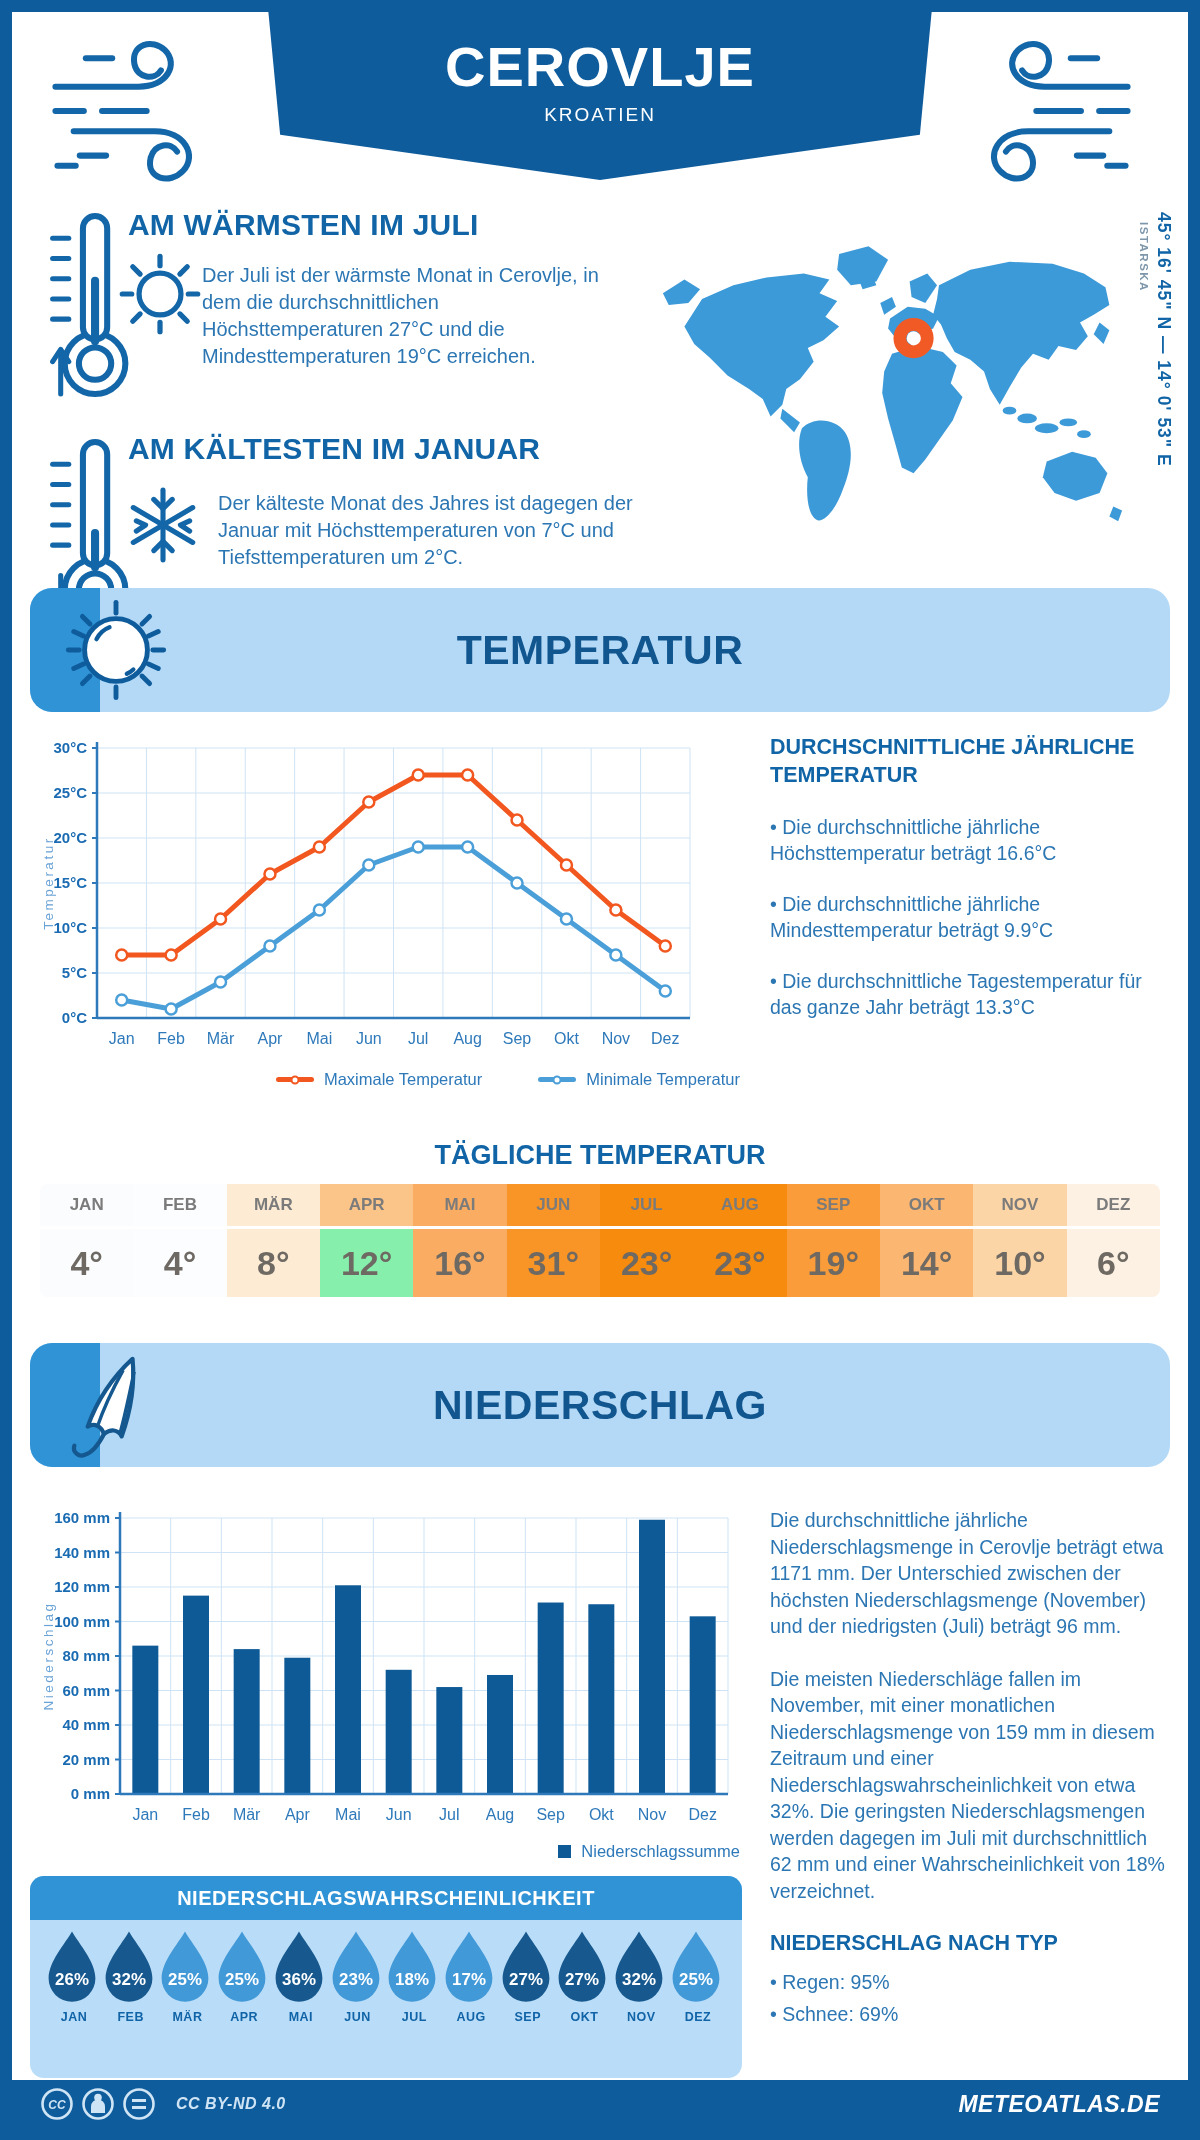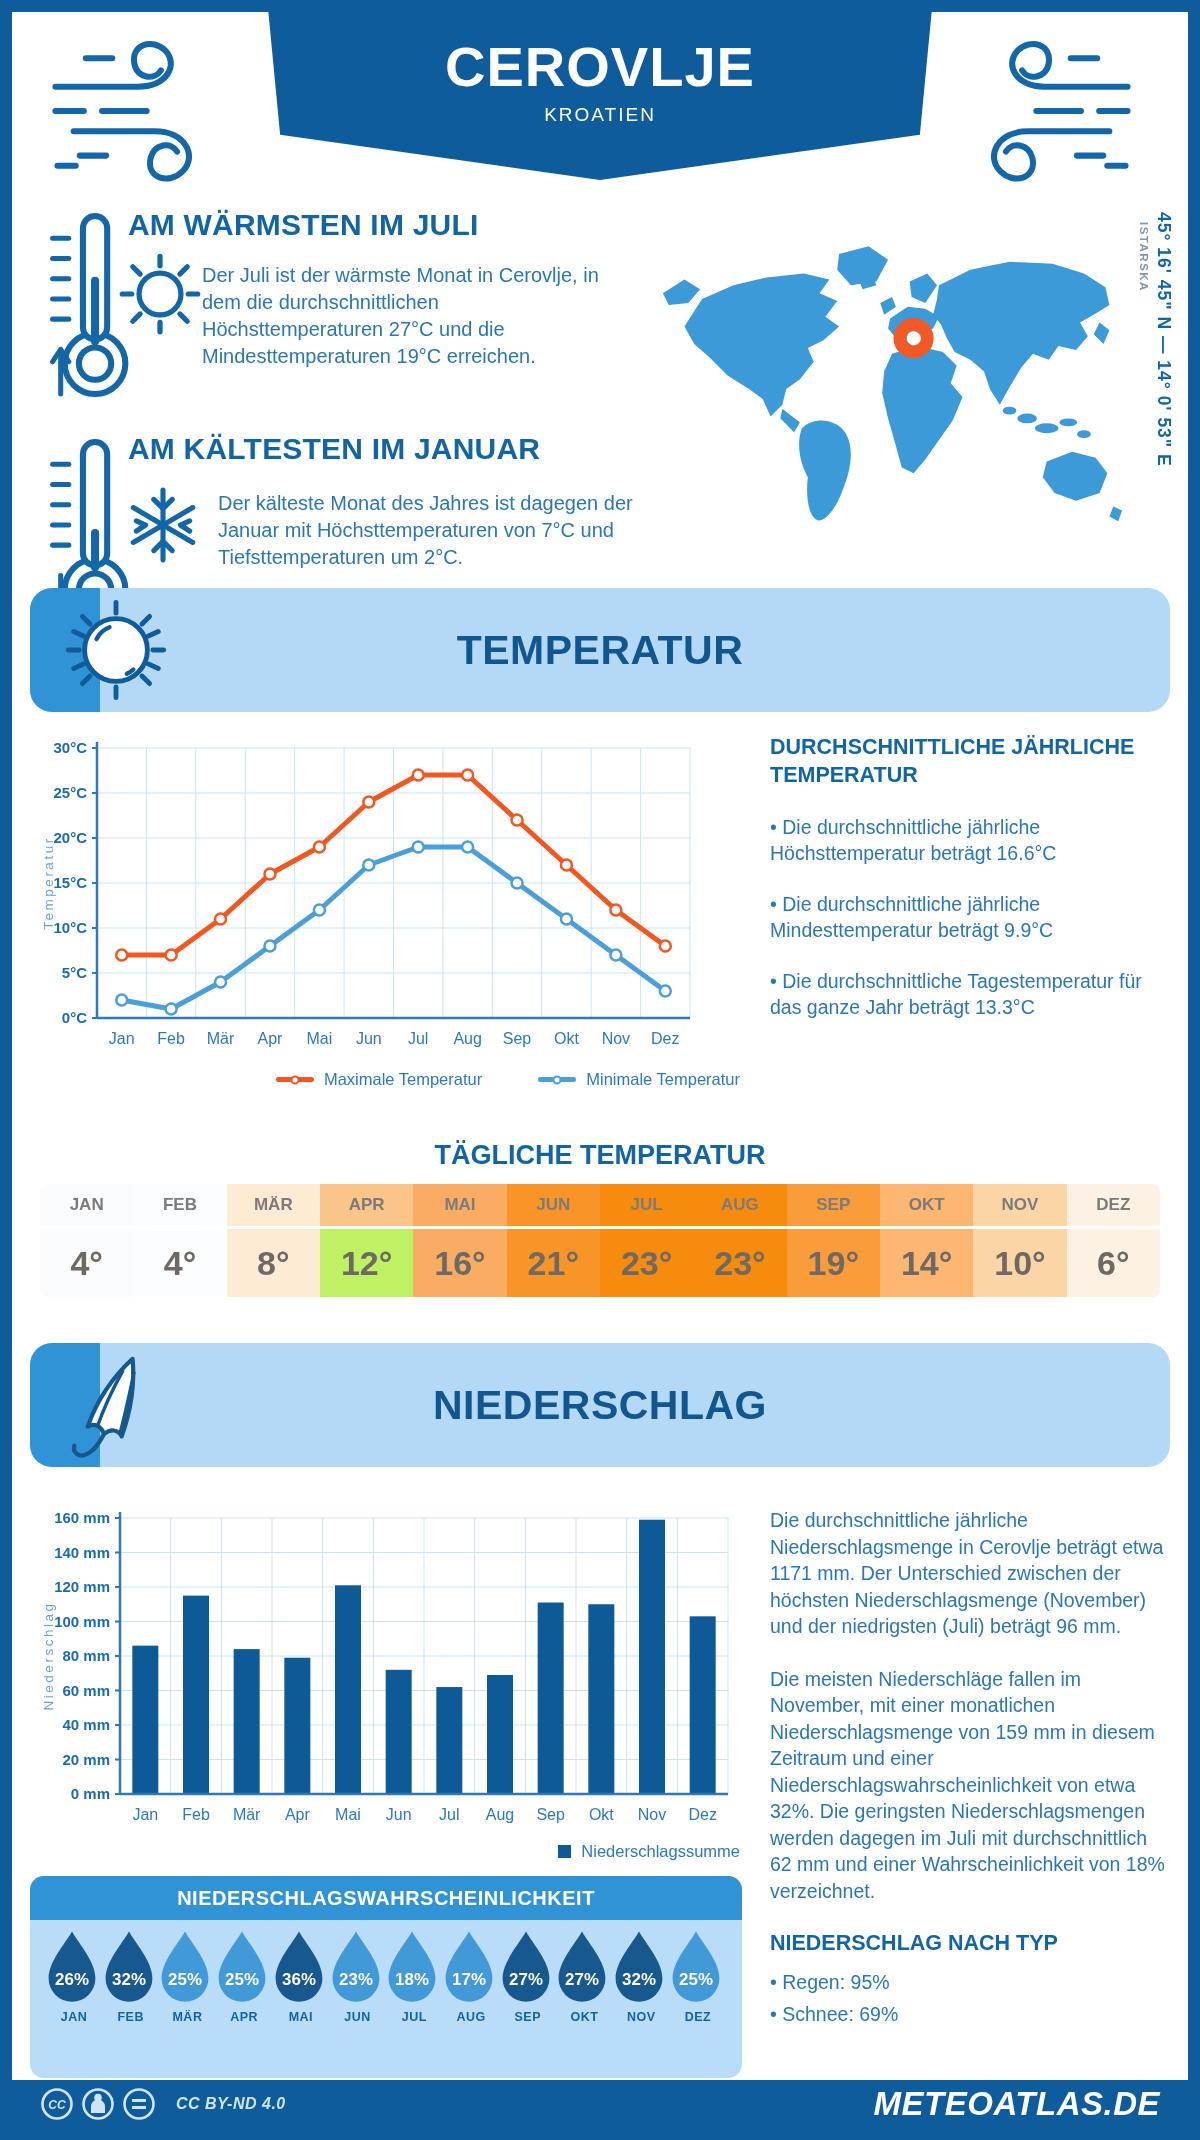--- a/index.html
+++ b/index.html
@@ -69,21 +69,21 @@
              letter-spacing:.5px;}
   .drops{display:flex;justify-content:space-between;padding:10px 16px 0 16px;}
   .drop-cell{width:56px;text-align:center;}
   .drop-cell .mon{margin-top:4px;font-size:12.5px;font-weight:bold;color:#1063a6;letter-spacing:.5px;}
 
   
   .footer{left:0;bottom:0;width:1176px;height:48px;background:#0f5c9c;display:flex;
           align-items:center;justify-content:space-between;padding:0 28px;font-style:italic;}
   .footer-left{display:flex;align-items:center;gap:14px;}
   .license{color:#cfe4f5;font-size:16px;font-weight:bold;letter-spacing:.5px;}
-  .brand{color:#fff;font-size:33px;font-weight:bold;letter-spacing:.5px;}
+  .brand{color:#fff;font-size:23px;font-weight:bold;letter-spacing:.5px;}
 </style>
 </head>
 <body>
 
 <div class="page">
 
   <div class="abs banner">
     <div class="banner-title">CEROVLJE</div>
     <div class="banner-sub">KROATIEN</div>
   </div>
@@ -337,29 +337,29 @@
       <div class="daily-col">
         <div class="h" style="background: rgb(252, 253, 255);">FEB</div>
         <div class="v" style="background: rgb(252, 253, 255);">4°</div>
       </div>
       <div class="daily-col">
         <div class="h" style="background: rgb(253, 235, 212);">MÄR</div>
         <div class="v" style="background: rgb(253, 235, 212);">8°</div>
       </div>
       <div class="daily-col">
         <div class="h" style="background: rgb(251, 196, 136);">APR</div>
-        <div class="v" style="background: #bef264;">12°</div>
+        <div class="v" style="background: #86efac;">12°</div>
       </div>
       <div class="daily-col">
         <div class="h" style="background: rgb(250, 173, 98);">MAI</div>
         <div class="v" style="background: rgb(250, 173, 98);">16°</div>
       </div>
       <div class="daily-col">
         <div class="h" style="background: rgb(249, 149, 39);">JUN</div>
-        <div class="v" style="background: rgb(249, 149, 39);">21°</div>
+        <div class="v" style="background: rgb(249, 149, 39);">31°</div>
       </div>
       <div class="daily-col">
         <div class="h" style="background: rgb(247, 139, 13);">JUL</div>
         <div class="v" style="background: rgb(247, 139, 13);">23°</div>
       </div>
       <div class="daily-col">
         <div class="h" style="background: rgb(247, 139, 13);">AUG</div>
         <div class="v" style="background: rgb(247, 139, 13);">23°</div>
       </div>
       <div class="daily-col">

